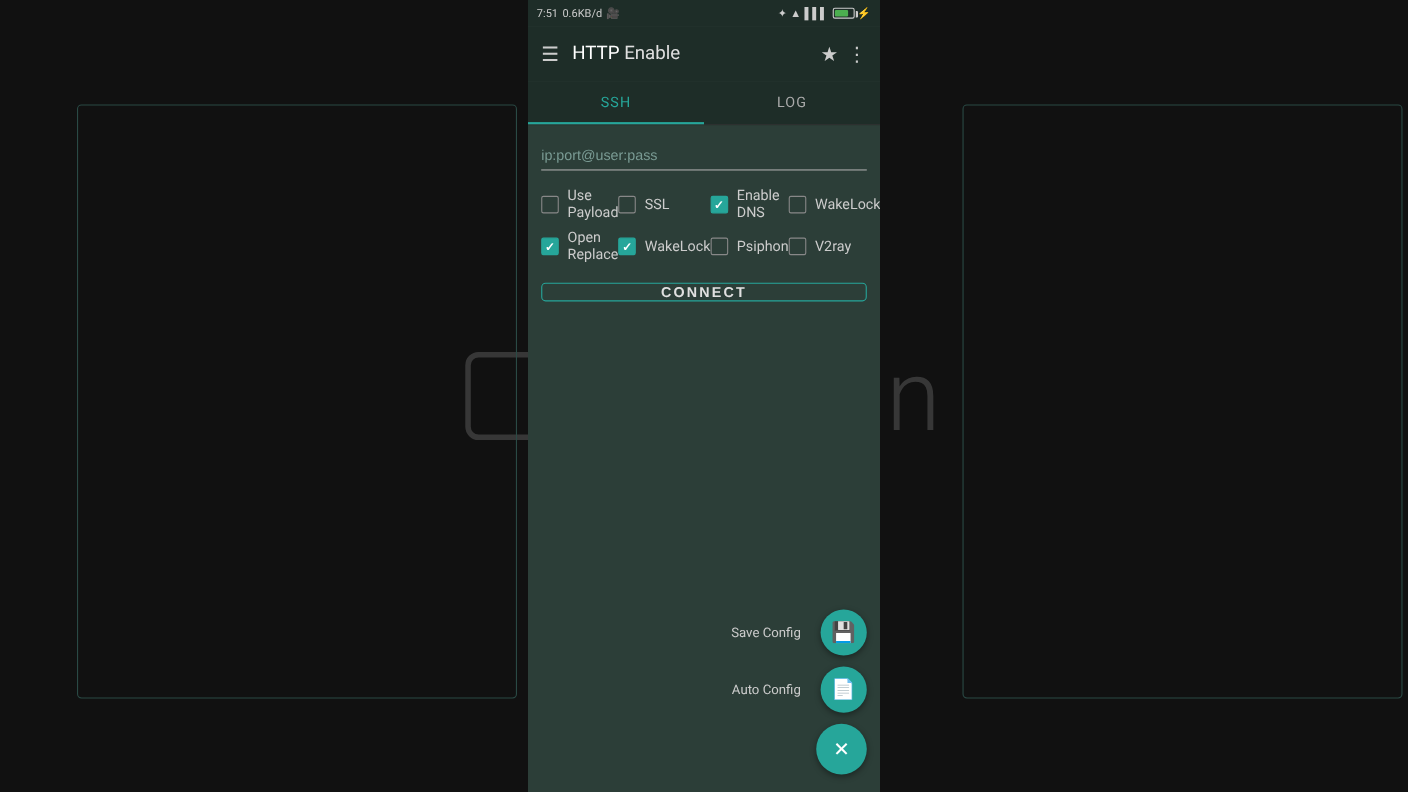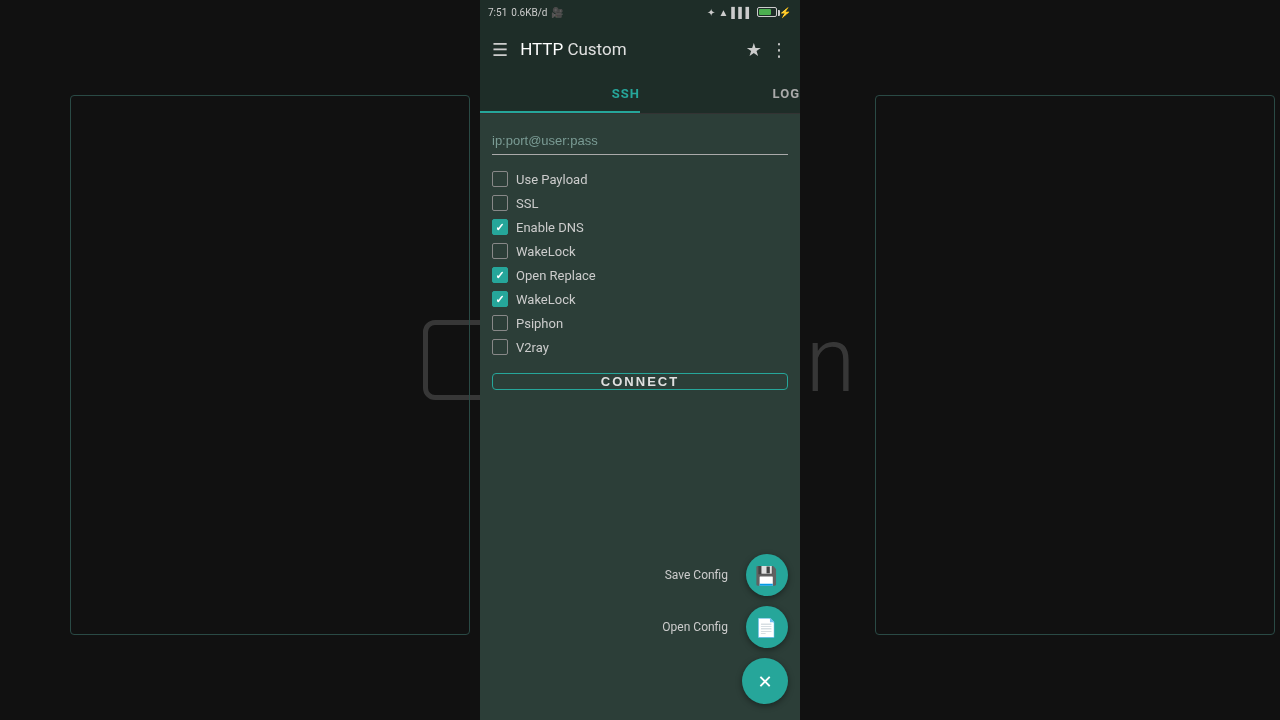--- a/index.html
+++ b/index.html
@@ -167,24 +167,24 @@
     }
 
     
     .tabs {
       background: #1e2d28;
       display: flex;
       border-bottom: 1px solid #333;
     }
     .tab {
       flex: 1;
-      text-align: right;
-      padding: 12px 0;
+      text-align: center;
+      padding: 12px 16px;
       font-size: 13px;
-      font-weight: 700;
+      font-weight: 400;
       letter-spacing: 1px;
       color: #aaa;
       cursor: pointer;
       position: relative;
     }
     .tab.active {
       color: #26a69a;
     }
     .tab.active::after {
       content: '';
@@ -220,21 +220,21 @@
       width: 100%;
       padding: 2px 0;
     }
     .server-input::placeholder {
       color: #7a9b94;
     }
 
     
     .checkboxes-grid {
       display: grid;
-      grid-template-columns: 1fr;
+      grid-template-columns: 1fr 1fr 1fr 1fr;
       gap: 8px 0;
       margin-bottom: 16px;
     }
     .checkbox-item {
       display: flex;
       align-items: center;
       gap: 8px;
       cursor: pointer;
     }
     .checkbox-box {
@@ -352,21 +352,21 @@
       <div class="battery-icon">
         <div class="battery-fill"></div>
       </div>
       <span>⚡</span>
     </div>
   </div>
 
   <div class="app-bar">
     <span class="hamburger-icon">☰</span>
     <div class="app-title">
-      <span class="app-title-http">HTTP</span><span class="app-title-custom"> Custom</span>
+      <span class="app-title-http">HTTP</span><span class="app-title-custom"> Enable</span>
     </div>
     <div class="app-bar-actions">
       <span class="app-bar-icon">★</span>
       <span class="app-bar-icon">⋮</span>
     </div>
   </div>
 
   <div class="tabs">
     <div class="tab active">
       <span>SSH</span>
@@ -435,21 +435,21 @@
     <div class="fab-container">
 
       <div class="fab-item">
         <span class="fab-label">Save Config</span>
         <div class="fab-button">
           <span class="fab-icon">💾</span>
         </div>
       </div>
 
       <div class="fab-item">
-        <span class="fab-label">Open Config</span>
+        <span class="fab-label">Auto Config</span>
         <div class="fab-button">
           <span class="fab-icon">📄</span>
         </div>
       </div>
 
       <div class="fab-item">
         <div class="fab-button-close">
           <span class="fab-icon">✕</span>
         </div>
       </div>

